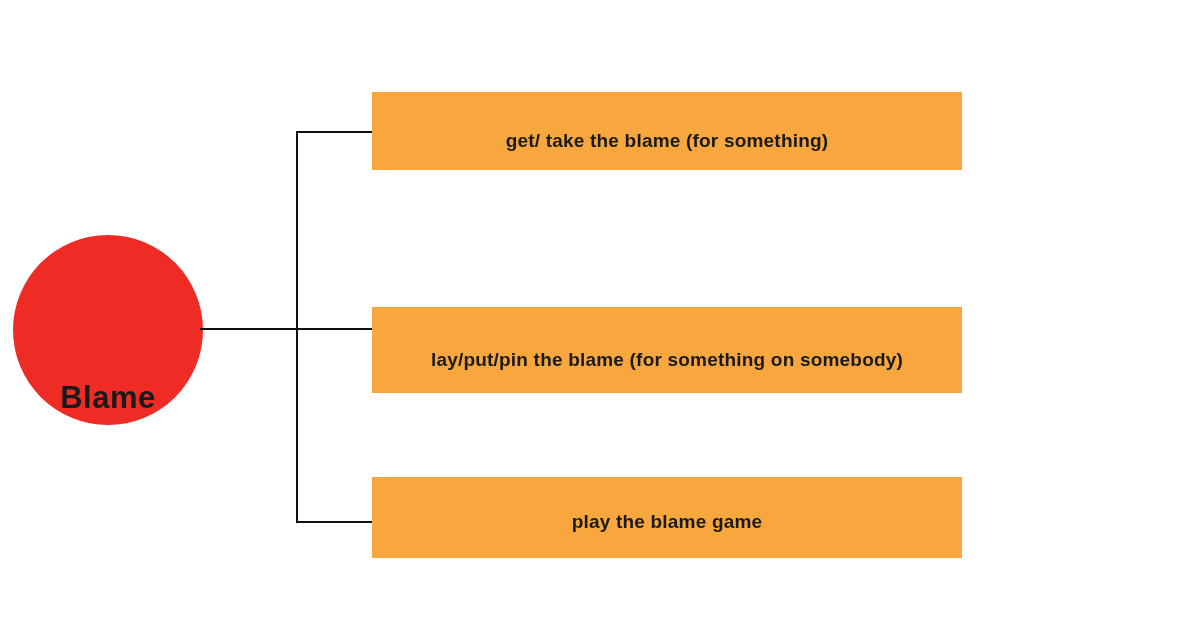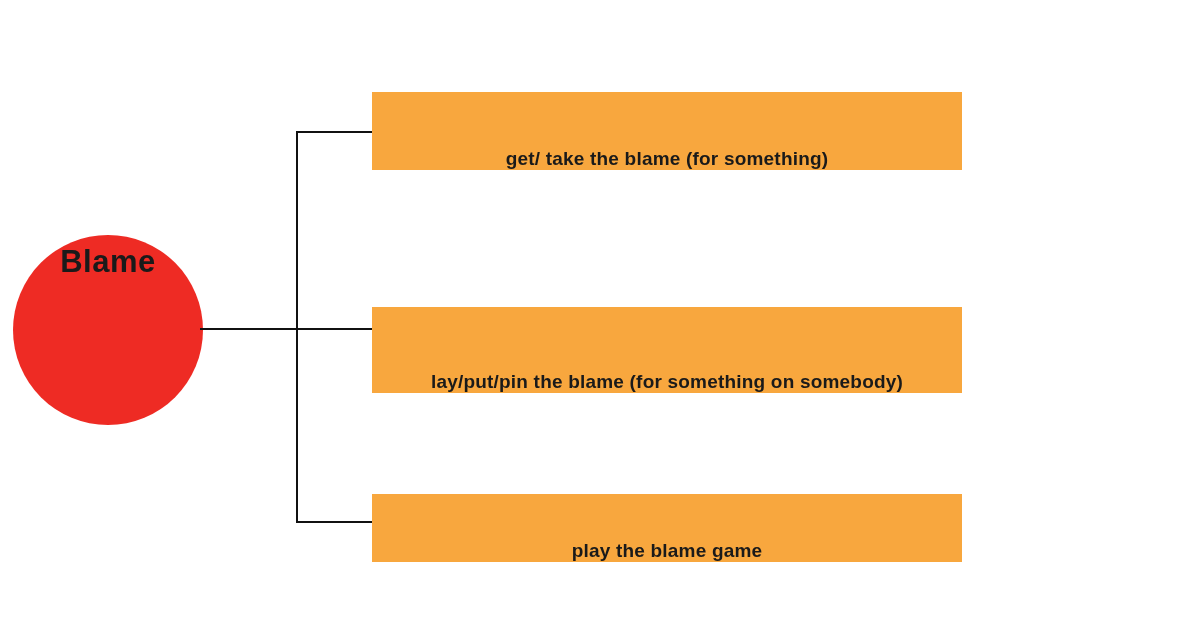--- a/index.html
+++ b/index.html
@@ -21,21 +21,21 @@
     position: absolute;
     left: 13px;
     top: 235px;
     width: 190px;
     height: 190px;
     border-radius: 50%;
     background: #ee2b24;
     display: flex;
     flex-direction: column;
     align-items: center;
-    justify-content: flex-start;
+    justify-content: flex-end;
     text-align: center;
     color: #1a1a1a;
     font-size: 31px;
     font-weight: 700;
     letter-spacing: 0.5px;
   }
   .root-node .node-line {
     line-height: 54px;
     white-space: nowrap;
   }
@@ -52,34 +52,34 @@
 
   
   .branch-box {
     position: absolute;
     left: 372px;
     width: 590px;
     background: #f8a73e;
     box-sizing: border-box;
     display: flex;
     justify-content: center;
-    align-items: flex-end;
+    align-items: center;
     text-align: center;
     color: #1a1a1a;
     font-size: 19px;
     font-weight: 700;
     letter-spacing: 0.2px;
   }
   .branch-box .branch-label {
     line-height: 22px;
     white-space: nowrap;
   }
   .branch-box-1 { top: 92px;  height: 78px; padding-top: 19px; }
   .branch-box-2 { top: 287px; height: 86px; padding-top: 20px; margin-top: 20px; }
-  .branch-box-3 { top: 494px; height: 68px; padding-top: 9px; }
+  .branch-box-3 { top: 477px; height: 81px; padding-top: 9px; }
 </style>
 </head>
 <body>
 
 <div class="canvas">
 
   <div class="root-node">
     <div class="node-line">Blame</div>
   </div>
 

